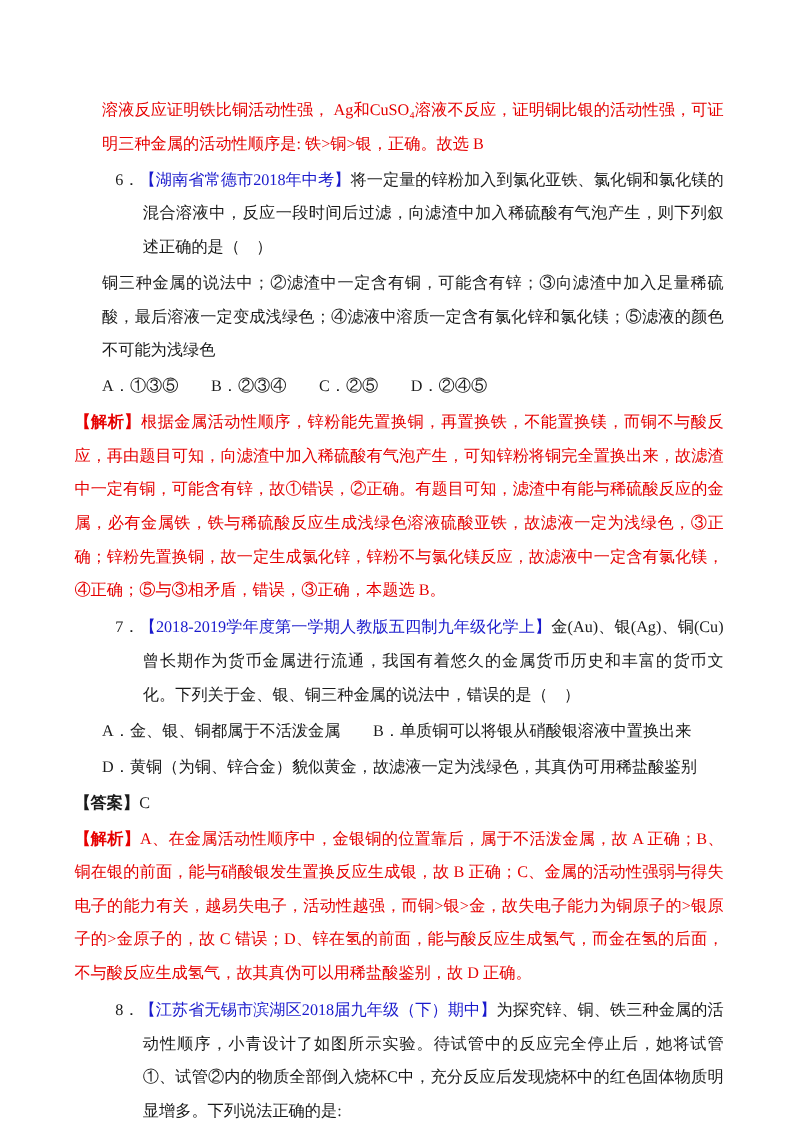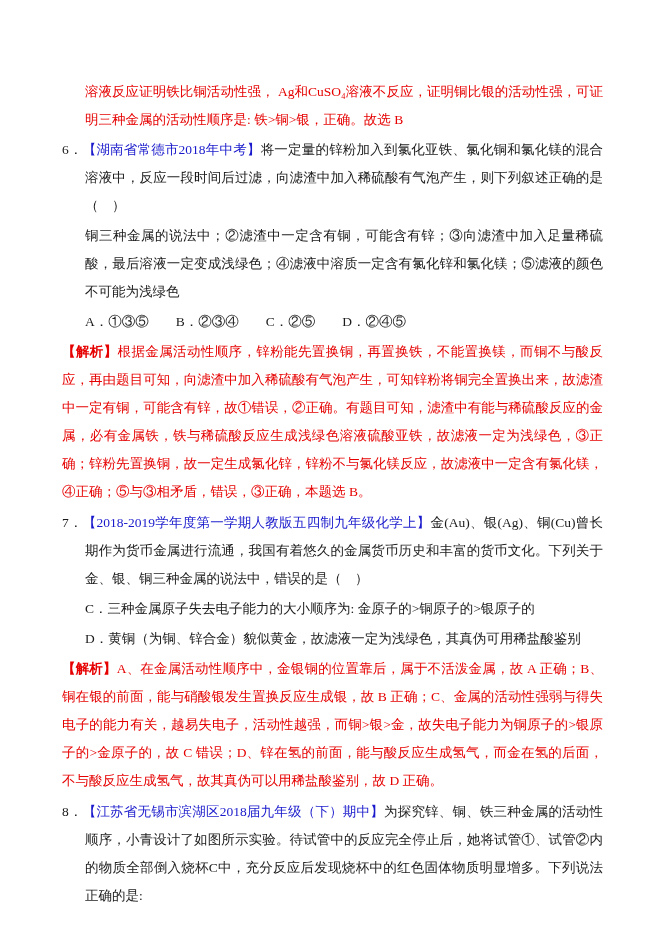--- a/index.html
+++ b/index.html
@@ -21,41 +21,42 @@
   .para {
     line-height: 28px;
     text-align: justify;
     margin-bottom: 2px;
     word-break: break-all;
   }
   .red  { color: var(--analysis-red, #e60000); }
   .blue { color: var(--source-blue, #1a1acc); }
   .bold { font-weight: bold; }
   .indent { padding-left: 23px; }
-  .hang { padding-left: 23px; text-indent: -23px; }
+  .hang { padding-left: 23px; text-indent: -23px; margin-left: 34px; }
   .question { margin-bottom: 3px; }
 </style>
 </head>
 <body>
 
 <div class="page">
 
   <p class="para red indent">溶液反应证明铁比铜活动性强， Ag和CuSO₄溶液不反应，证明铜比银的活动性强，可证明三种金属的活动性顺序是: 铁&gt;铜&gt;银，正确。故选 B</p>
 
   <section class="question">
     <p class="para hang"><span>6．</span><span class="blue">【湖南省常德市2018年中考】</span><span>将一定量的锌粉加入到氯化亚铁、氯化铜和氯化镁的混合溶液中，反应一段时间后过滤，向滤渣中加入稀硫酸有气泡产生，则下列叙述正确的是（　）</span></p>
     <p class="para indent">铜三种金属的说法中；②滤渣中一定含有铜，可能含有锌；③向滤渣中加入足量稀硫酸，最后溶液一定变成浅绿色；④滤液中溶质一定含有氯化锌和氯化镁；⑤滤液的颜色不可能为浅绿色</p>
     <p class="para indent">A．①③⑤　　B．②③④　　C．②⑤　　D．②④⑤</p>
     <p class="para red"><span class="bold">【解析】</span><span>根据金属活动性顺序，锌粉能先置换铜，再置换铁，不能置换镁，而铜不与酸反应，再由题目可知，向滤渣中加入稀硫酸有气泡产生，可知锌粉将铜完全置换出来，故滤渣中一定有铜，可能含有锌，故①错误，②正确。有题目可知，滤渣中有能与稀硫酸反应的金属，必有金属铁，铁与稀硫酸反应生成浅绿色溶液硫酸亚铁，故滤液一定为浅绿色，③正确；锌粉先置换铜，故一定生成氯化锌，锌粉不与氯化镁反应，故滤液中一定含有氯化镁，④正确；⑤与③相矛盾，错误，③正确，本题选 B。</span></p>
   </section>
 
   <section class="question">
     <p class="para hang"><span>7．</span><span class="blue">【2018-2019学年度第一学期人教版五四制九年级化学上】</span><span>金(Au)、银(Ag)、铜(Cu)曾长期作为货币金属进行流通，我国有着悠久的金属货币历史和丰富的货币文化。下列关于金、银、铜三种金属的说法中，错误的是（　）</span></p>
-    <p class="para indent">C．三种金属原子失去电子能力的大小顺序为: 金原子的&gt;铜原子的&gt;银原子的</p>
+    <p class="para indent">A．金、银、铜都属于不活泼金属　　B．单质铜可以将银从硝酸银溶液中置换出来</p>
     <p class="para indent">D．黄铜（为铜、锌合金）貌似黄金，故滤液一定为浅绿色，其真伪可用稀盐酸鉴别</p>
+    <p class="para"><span class="bold">【答案】</span><span>C</span></p>
     <p class="para red"><span class="bold">【解析】</span><span>A、在金属活动性顺序中，金银铜的位置靠后，属于不活泼金属，故 A 正确；B、铜在银的前面，能与硝酸银发生置换反应生成银，故 B 正确；C、金属的活动性强弱与得失电子的能力有关，越易失电子，活动性越强，而铜&gt;银&gt;金，故失电子能力为铜原子的&gt;银原子的&gt;金原子的，故 C 错误；D、锌在氢的前面，能与酸反应生成氢气，而金在氢的后面，不与酸反应生成氢气，故其真伪可以用稀盐酸鉴别，故 D 正确。</span></p>
   </section>
 
   <section class="question">
     <p class="para hang"><span>8．</span><span class="blue">【江苏省无锡市滨湖区2018届九年级（下）期中】</span><span>为探究锌、铜、铁三种金属的活动性顺序，小青设计了如图所示实验。待试管中的反应完全停止后，她将试管①、试管②内的物质全部倒入烧杯C中，充分反应后发现烧杯中的红色固体物质明显增多。下列说法正确的是:</span></p>
   </section>
 
 </div>
 
 </body></html>

